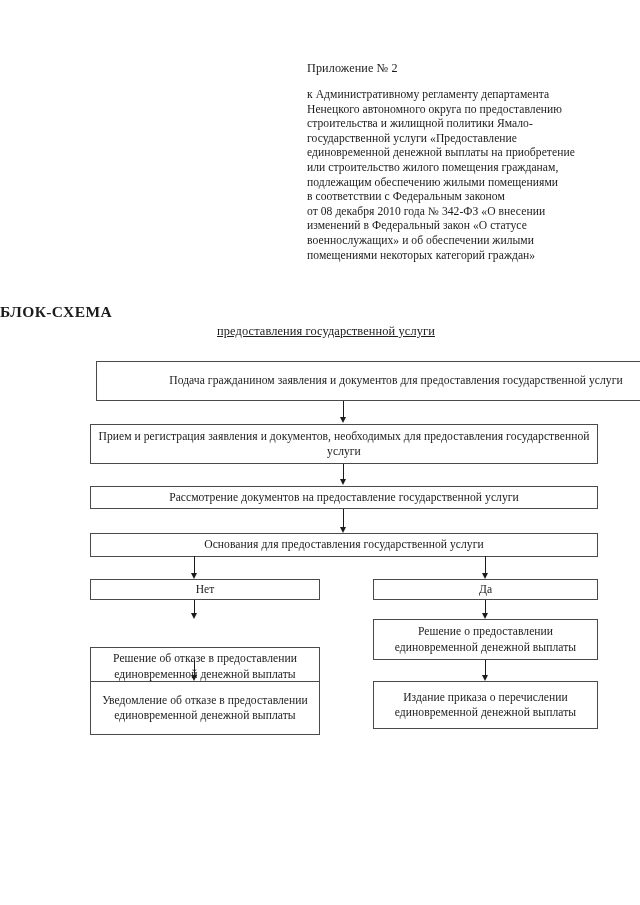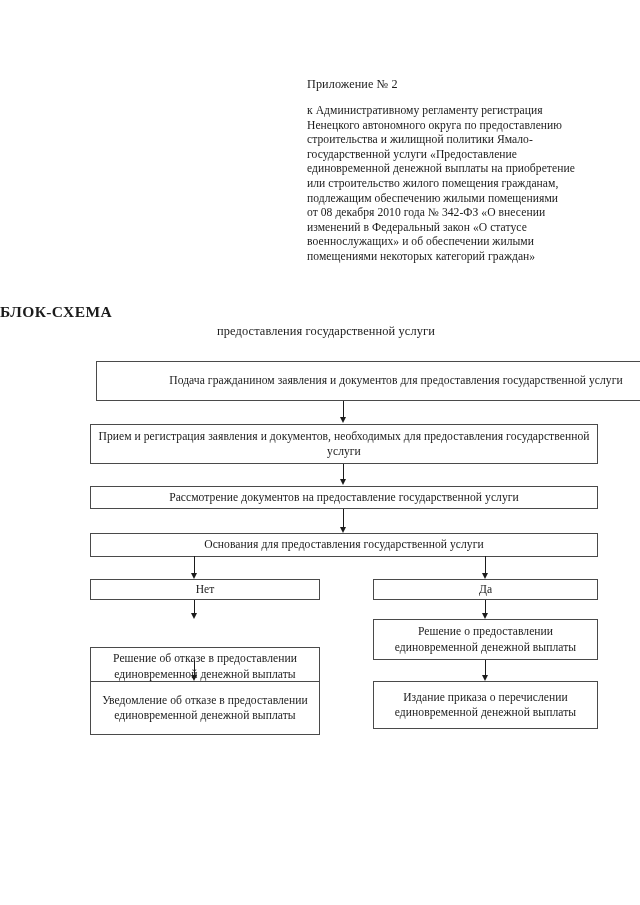--- a/index.html
+++ b/index.html
@@ -22,21 +22,20 @@
     inset: 0;
     background: #ffffff;
   }
 
   
   .header-note {
     position: absolute;
     left: 307px;
     top: 60px;
     width: 300px;
-    margin-top: 16px;
   }
   .header-note .appendix {
     font-size: 12.2px;
     line-height: 16px;
     margin: 0 0 12px 0;
     letter-spacing: 0.1px;
   }
   .header-note .ref-lines {
     font-size: 11.6px;
     line-height: 14.6px;
@@ -58,20 +57,21 @@
     letter-spacing: 0.4px;
   }
   .doc-subtitle {
     position: absolute;
     left: 12px;
     right: 0;
     top: 324px;
     text-align: center;
     font-size: 12.4px;
     letter-spacing: 0.1px;
+    text-decoration: underline;
   }
 
   
   .flow {
     position: absolute;
     left: 0;
     top: 0;
     width: 640px;
     height: 905px;
   }
@@ -110,27 +110,28 @@
   }
 </style>
 </head>
 <body>
 
 <div class="page">
 
   <div class="header-note">
     <div class="appendix">Приложение № 2</div>
     <div class="ref-lines">
-      <div>к Административному регламенту регистрация</div>
+      <div>к Административному регламенту департамента</div>
       <div>Ненецкого автономного округа по предоставлению</div>
       <div>строительства и жилищной политики Ямало-</div>
       <div>государственной услуги «Предоставление</div>
       <div>единовременной денежной выплаты на приобретение</div>
       <div>или строительство жилого помещения гражданам,</div>
       <div>подлежащим обеспечению жилыми помещениями</div>
+      <div>в соответствии с Федеральным законом</div>
       <div>от 08 декабря 2010 года № 342-ФЗ «О внесении</div>
       <div>изменений в Федеральный закон «О статусе</div>
       <div>военнослужащих» и об обеспечении жилыми</div>
       <div>помещениями некоторых категорий граждан»</div>
     </div>
   </div>
 
   <div class="doc-title">БЛОК-СХЕМА</div>
   <div class="doc-subtitle">предоставления государственной услуги</div>
 

